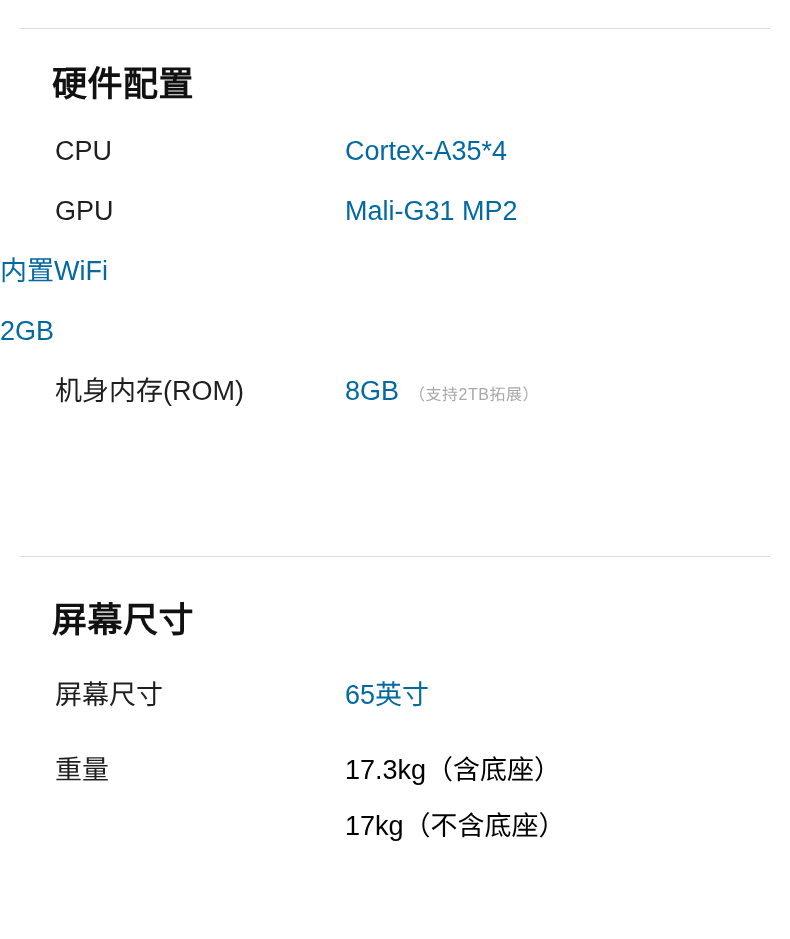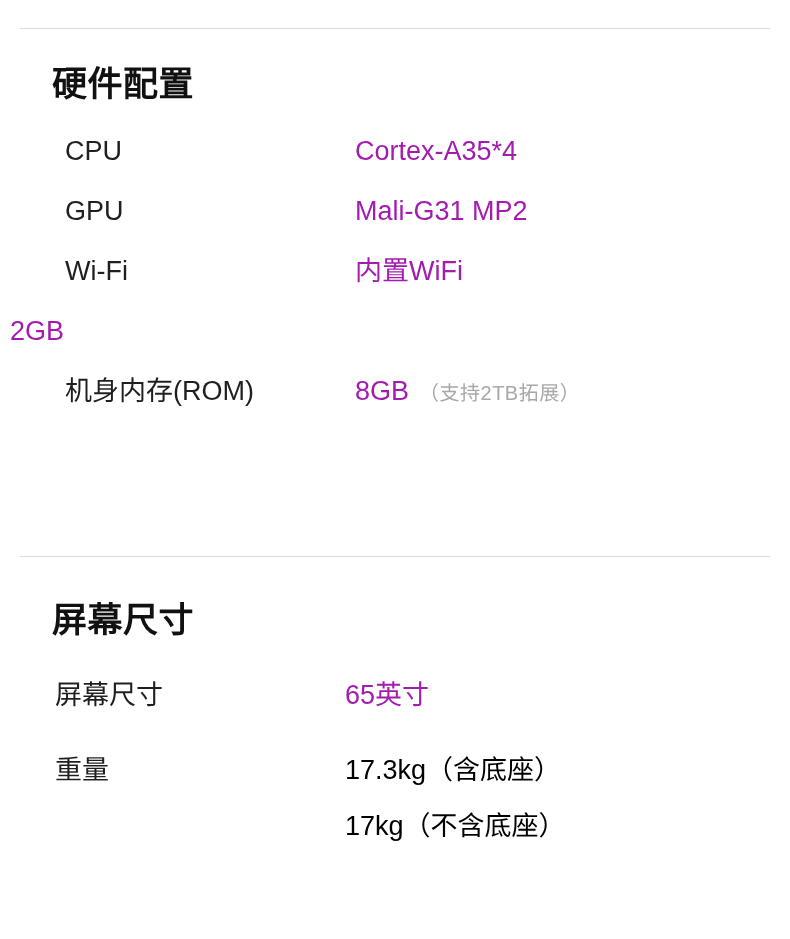--- a/index.html
+++ b/index.html
@@ -63,44 +63,44 @@
     padding: 0;
     list-style: none;
   }
   .spec-row {
     display: flex;
     align-items: baseline;
     margin: 0;
     padding: 0;
     white-space: nowrap;
   }
-  .section-hardware .spec-row  { height: 60px; margin-left: 10px; }
+  .section-hardware .spec-row  { height: 60px; }
   .section-dimension .spec-row { height: 75px; }
 
   .section-hardware .spec-list  { margin-top: 28px; }
   .section-dimension .spec-list { margin-top: 36px; }
 
   .spec-label {
     flex: 0 0 auto;
     width: 290px;
     margin-left: 55px;
     font-size: 27px;
     line-height: 34px;
     font-weight: 400;
     color: #1f1f1f;
   }
   .spec-value {
     flex: 0 0 auto;
     font-size: 27px;
     line-height: 34px;
     font-weight: 400;
-    color: #a21caf;
+    color: #0369a1;
   }
   .spec-note {
-    font-size: 20px;
+    font-size: 16px;
     line-height: 34px;
     color: #a8a8a8;
     margin-left: 10px;
     letter-spacing: 0.5px;
   }
 
   
   .spec-value-stack {
     display: flex;
     flex-direction: column;
@@ -131,21 +131,20 @@
         <span class="spec-label">CPU</span>
         <span class="spec-value">Cortex-A35*4</span>
       </li>
 
       <li class="spec-row">
         <span class="spec-label">GPU</span>
         <span class="spec-value">Mali-G31 MP2</span>
       </li>
 
       <li class="spec-row">
-        <span class="spec-label">Wi-Fi</span>
         <span class="spec-value">内置WiFi</span>
       </li>
 
       <li class="spec-row">
         <span class="spec-value">2GB</span>
       </li>
 
       <li class="spec-row">
         <span class="spec-label">机身内存(ROM)</span>
         <span class="spec-value">8GB</span>

